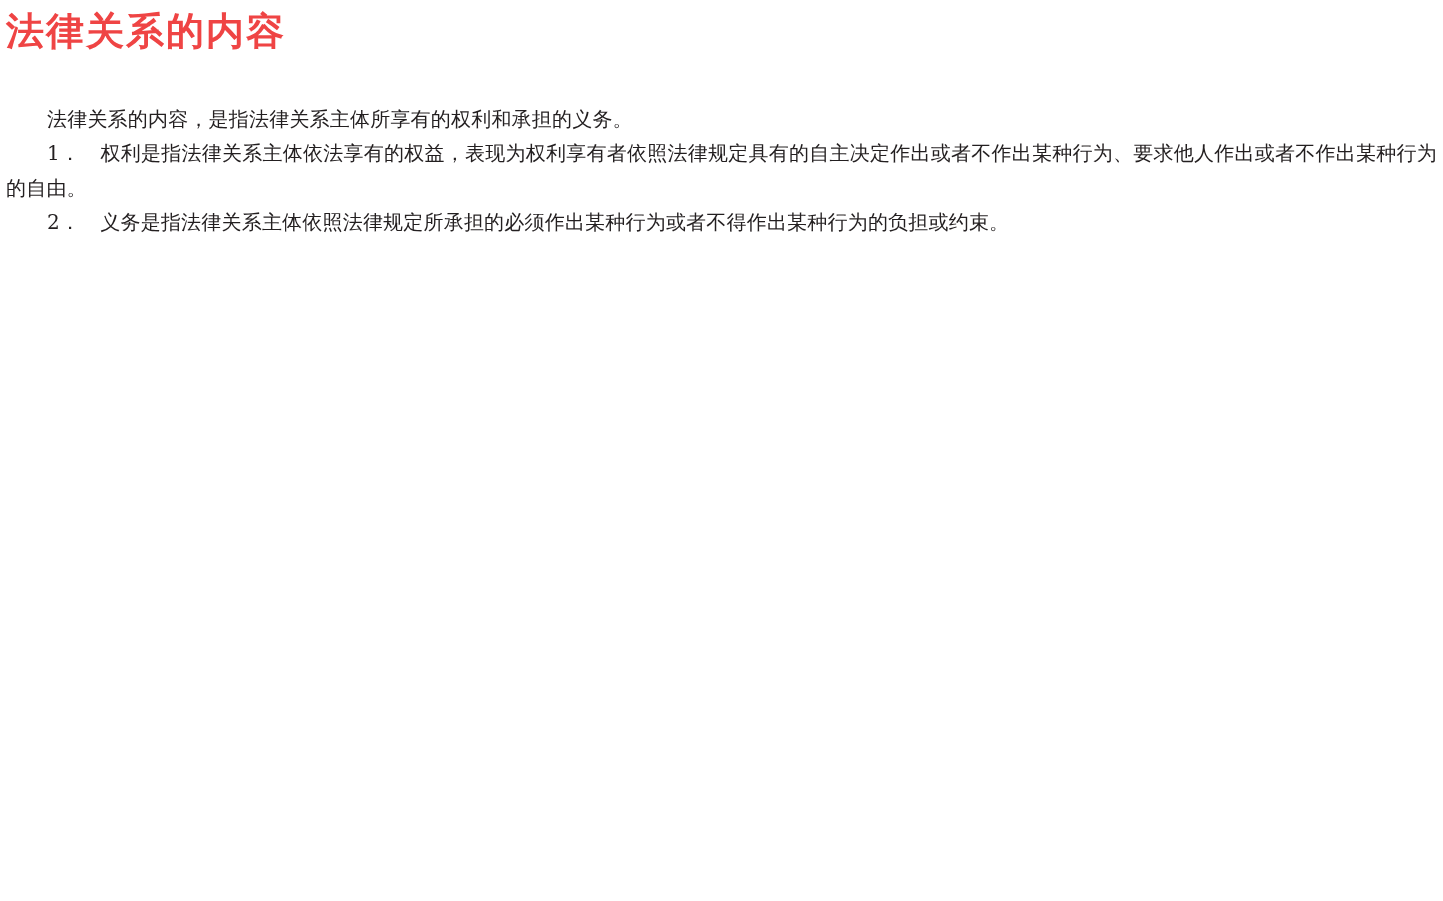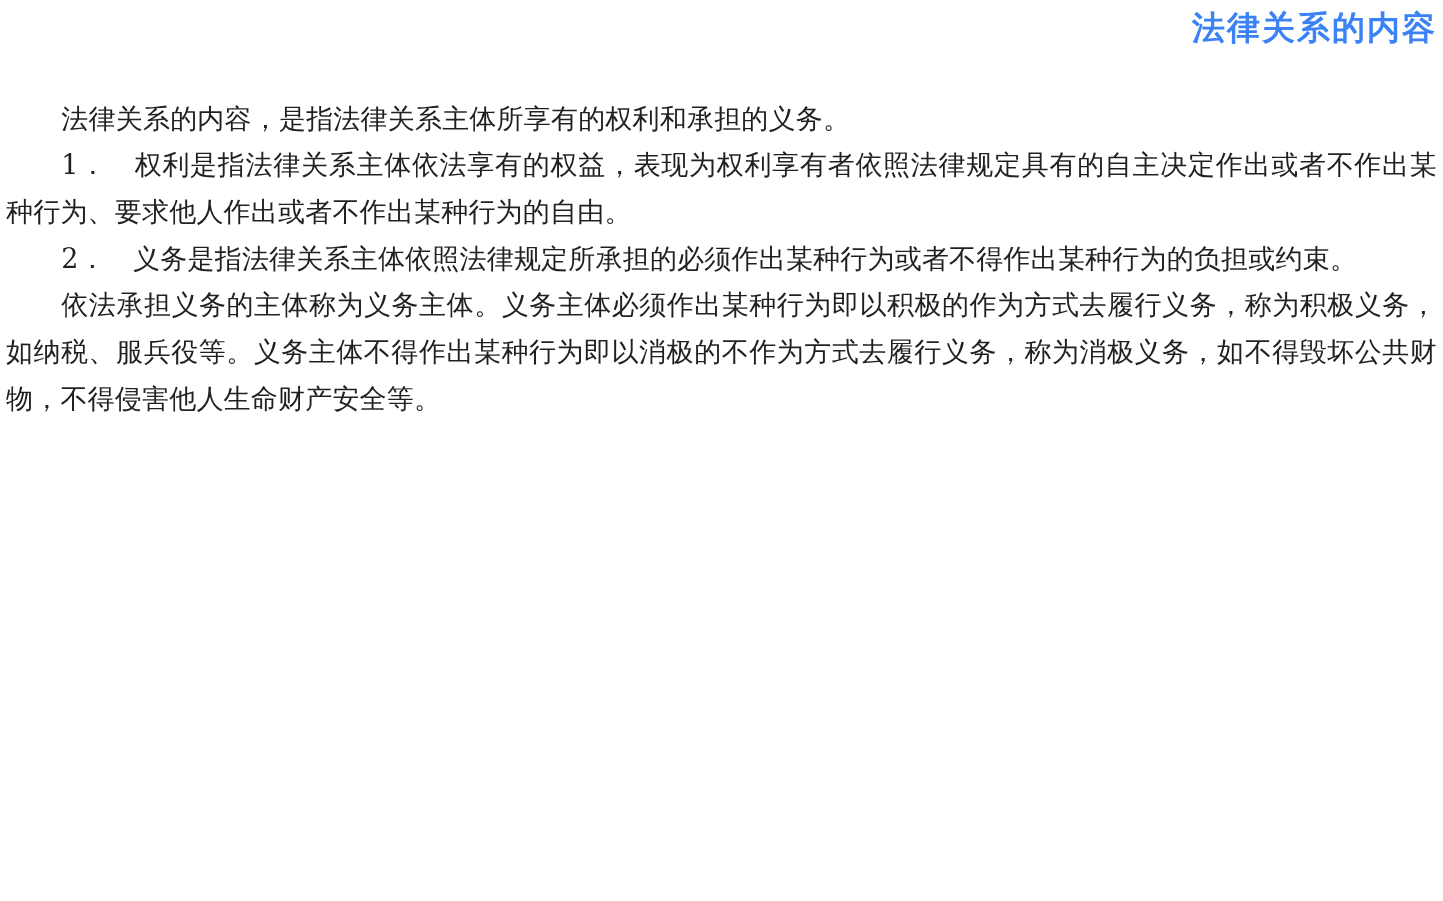--- a/index.html
+++ b/index.html
@@ -15,34 +15,34 @@
     overflow: hidden;
   }
   .page {
     position: relative;
     width: 1443px;
     height: 901px;
     box-sizing: border-box;
     padding: 0 6px;
   }
   .doc-title {
-    text-align: right;
-    color: #3b82f6;
-    font-size: 33px;
+    text-align: left;
+    color: #ef4444;
+    font-size: 38px;
     font-weight: bold;
     letter-spacing: 2px;
     margin: 8px 0 0 0;
     line-height: 1.2;
     font-family: "DejaVu Serif", "Liberation Serif", serif;
   }
   .body-text {
     margin-top: 48px;
   }
   .para {
-    font-size: 27px;
+    font-size: 20px;
     line-height: 1.73;
     text-align: justify;
     text-justify: inter-ideograph;
     margin: 0;
     letter-spacing: 0.2px;
     font-family: "DejaVu Serif", "Liberation Serif", serif;
   }
   .indent {
     text-indent: 2.05em;
   }
@@ -55,16 +55,15 @@
   <h1 class="doc-title">法律关系的内容</h1>
 
   <div class="body-text">
     <p class="para indent">法律关系的内容，是指法律关系主体所享有的权利和承担的义务。</p>
 
     <p class="para indent">1．　权利是指法律关系主体依法享有的权益，表现为权利享有者依照法律规定具有的自主决定作出或者不作出某种行为、要求他人作出或者不作出某种行为的自由。</p>
 
 
     <p class="para indent">2．　义务是指法律关系主体依照法律规定所承担的必须作出某种行为或者不得作出某种行为的负担或约束。</p>
 
-    <p class="para indent">依法承担义务的主体称为义务主体。义务主体必须作出某种行为即以积极的作为方式去履行义务，称为积极义务，如纳税、服兵役等。义务主体不得作出某种行为即以消极的不作为方式去履行义务，称为消极义务，如不得毁坏公共财物，不得侵害他人生命财产安全等。</p>
   </div>
 
 </div>
 
 </body></html>

